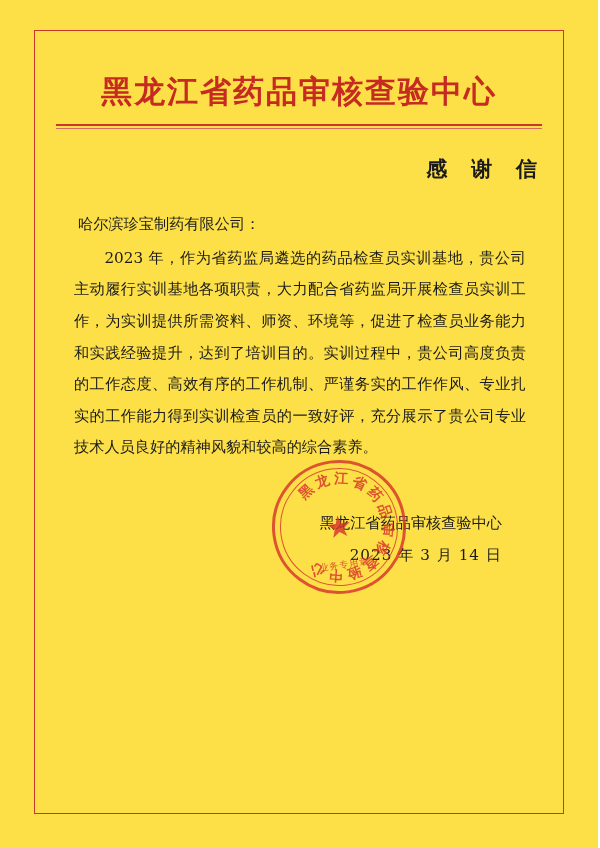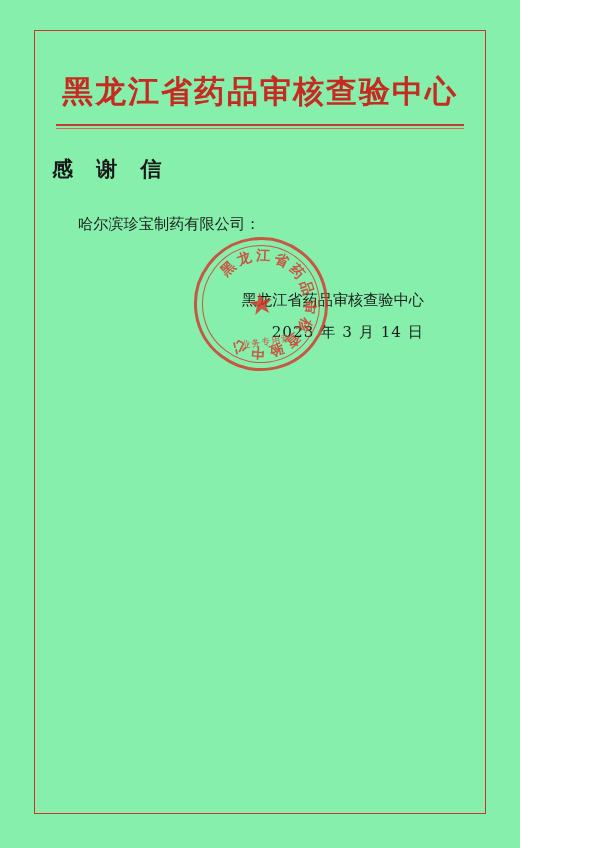--- a/index.html
+++ b/index.html
@@ -8,23 +8,23 @@
   }
   body {
     width: 600px;
     height: 848px;
     background: #ffffff;
     font-family: "DejaVu Serif", "Liberation Serif", serif;
     overflow: hidden;
   }
   .page {
     position: relative;
-    width: 520px;
+    width: 598px;
     height: 848px;
-    background: #86efac;
+    background: #fde047;
     box-sizing: border-box;
   }
   
   .frame-top {
     position: absolute;
     left: 34px;
     right: 34px;
     top: 30px;
     height: 1px;
     background: #c8372b;
@@ -77,27 +77,27 @@
     margin: 16px 4px 0 4px;
     height: 2px;
     background: #c8372b;
   }
   .head-rule-thin {
     margin: 2px 4px 0 4px;
     height: 1px;
     background: #d8695f;
   }
   .doc-title {
-    text-align: left;
+    text-align: right;
     margin-top: 26px;
     font-size: 21px;
     font-weight: bold;
     letter-spacing: 9px;
     color: #1a1a1a;
-    font-family: Liberation Serif, serif;
+    font-family: Liberation Sans, sans-serif;
   }
   .body-text {
     margin-top: 26px;
     padding: 0 20px 0 22px;
     color: #1b1b1b;
     font-size: 15.2px;
     line-height: 2.08;
     text-align: justify;
     text-justify: inter-ideograph;
   }
@@ -188,20 +188,21 @@
   <div class="content">
 
     <div class="letterhead">黑龙江省药品审核查验中心</div>
     <div class="head-rule"></div>
     <div class="head-rule-thin"></div>
 
     <div class="doc-title">感 谢 信</div>
 
     <div class="body-text">
       <p class="salutation">哈尔滨珍宝制药有限公司：</p>
+      <p class="para">2023 年，作为省药监局遴选的药品检查员实训基地，贵公司主动履行实训基地各项职责，大力配合省药监局开展检查员实训工作，为实训提供所需资料、师资、环境等，促进了检查员业务能力和实践经验提升，达到了培训目的。实训过程中，贵公司高度负责的工作态度、高效有序的工作机制、严谨务实的工作作风、专业扎实的工作能力得到实训检查员的一致好评，充分展示了贵公司专业技术人员良好的精神风貌和较高的综合素养。</p>
     </div>
 
     <div class="signature-block">
       <div class="seal">
         <div class="seal-inner"></div>
         <div class="seal-star">★</div>
         <div class="seal-text">
             <span style="transform: translate(-28.1px, -40.1px) rotate(-35deg);">黑</span>
             <span style="transform: translate(-10.4px, -47.9px) rotate(-12.3deg);">龙</span>
             <span style="transform: translate(8.9px, -48.2px) rotate(10.5deg);">江</span>

